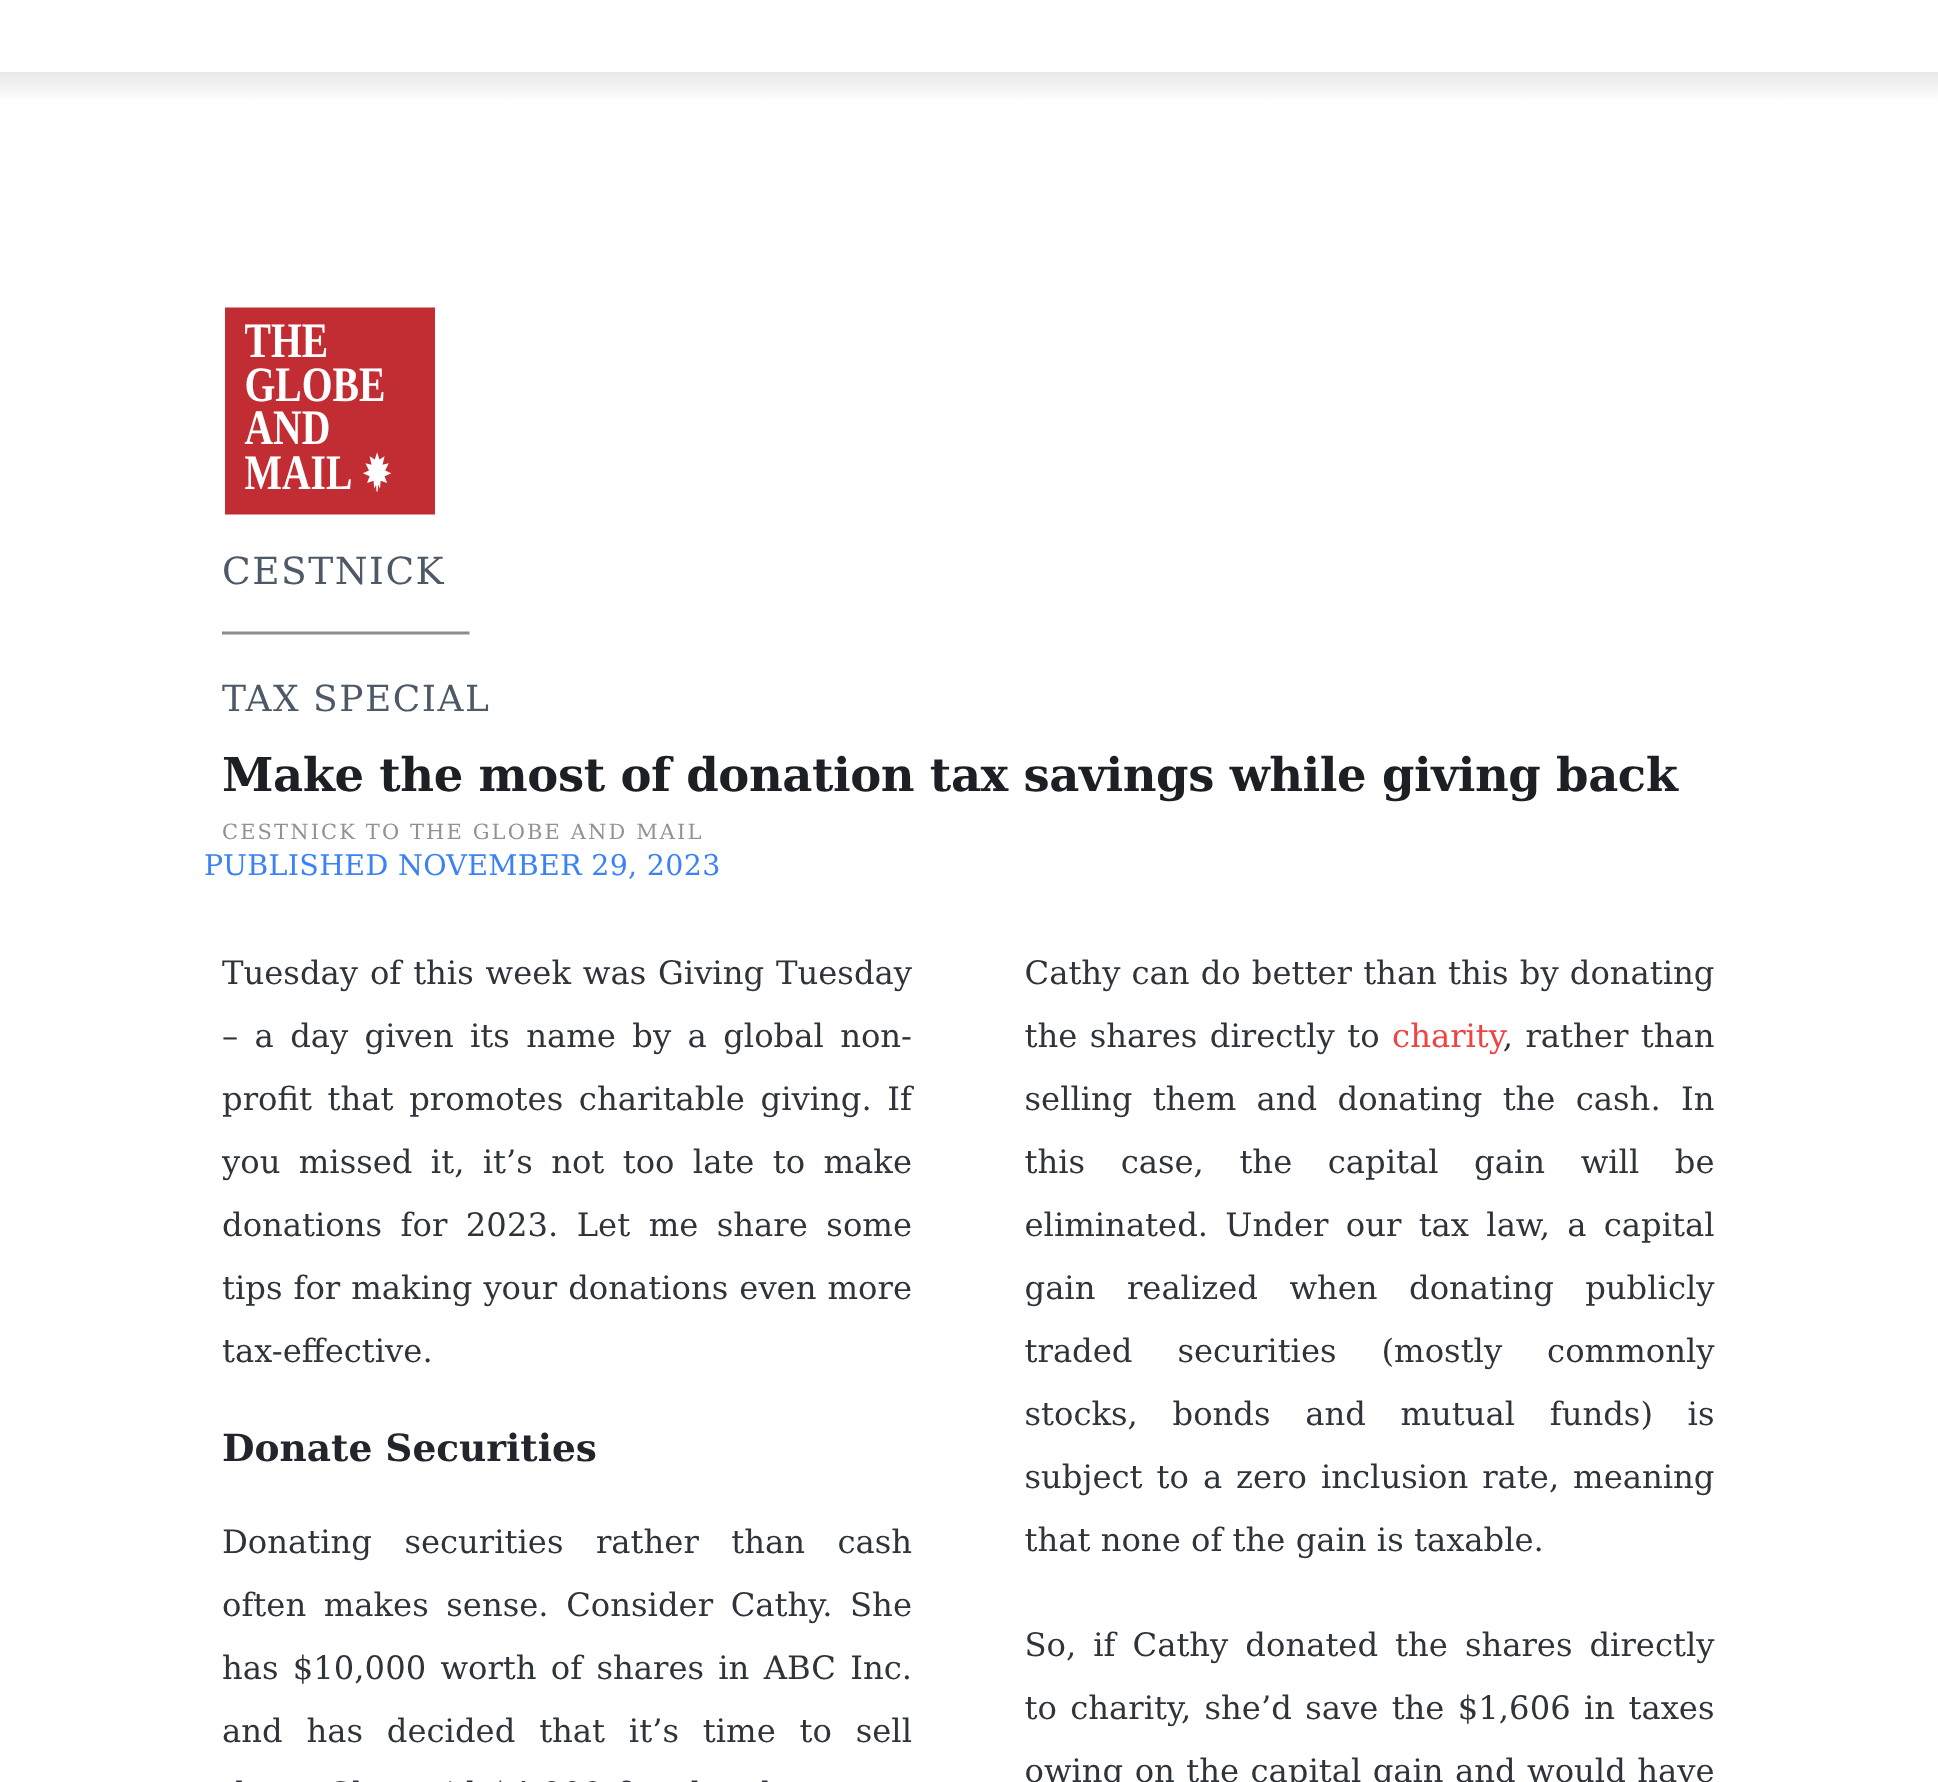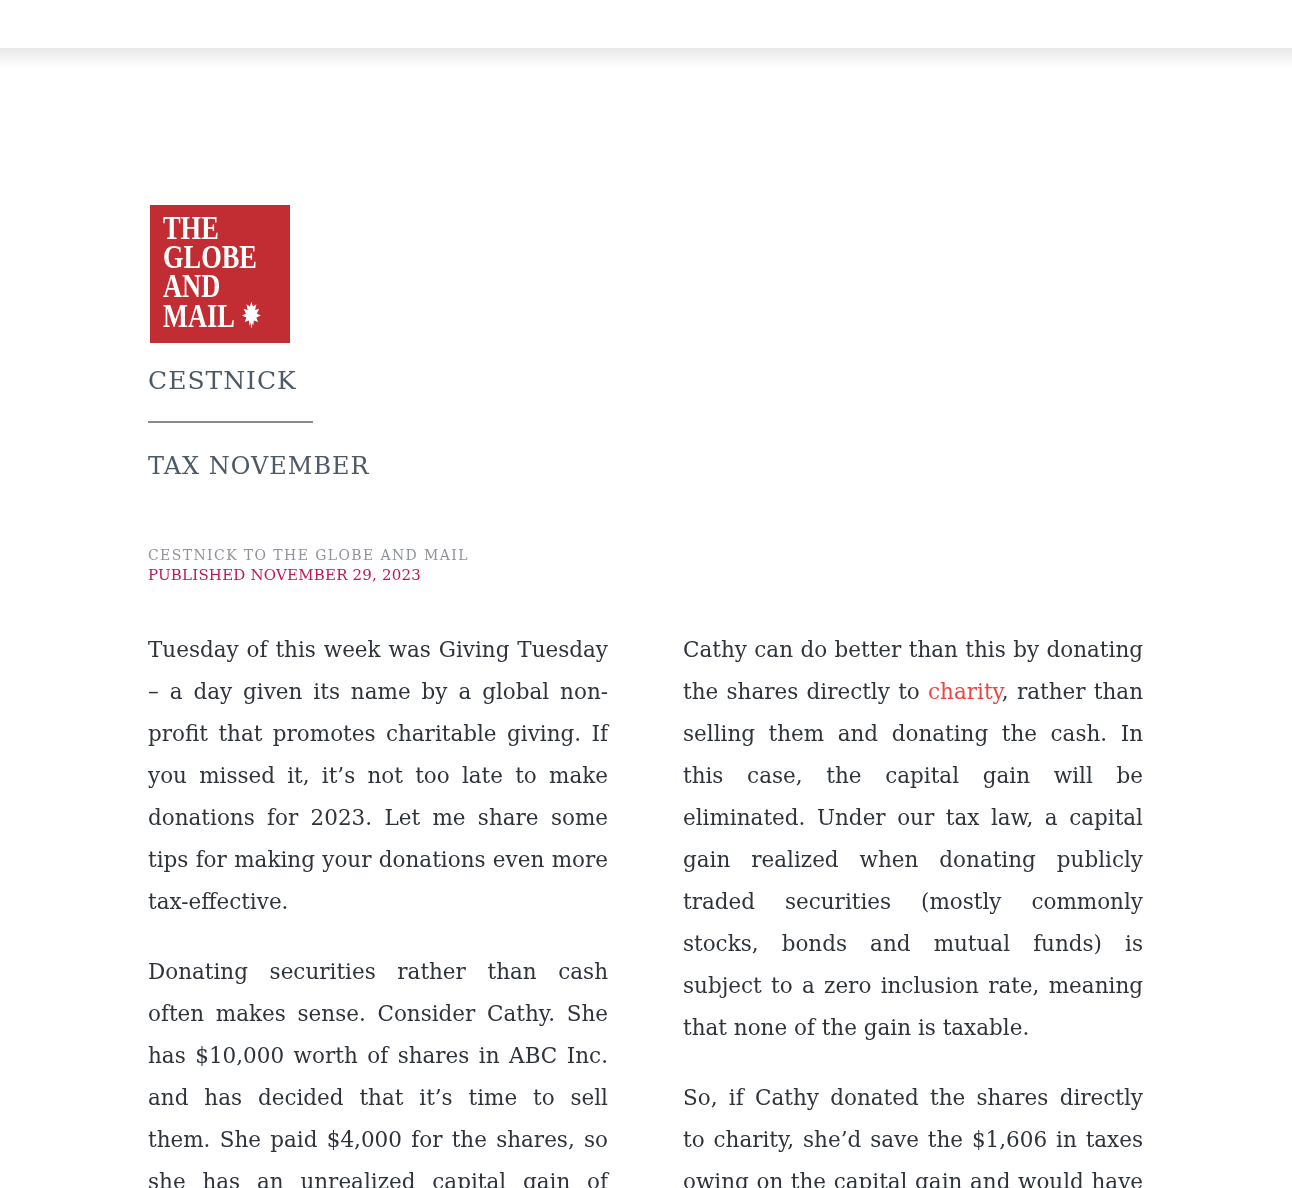--- a/index.html
+++ b/index.html
@@ -76,25 +76,25 @@
   .byline {
     position: absolute;
     left: 148px; top: 499px;
     font-family: "DejaVu Serif", serif;
     font-size: 14px;
     letter-spacing: 1.4px;
     color: #8f9399;
   }
   .pubdate {
     position: absolute;
-    left: 148px; top: 518px;
+    left: 136px; top: 518px;
     font-family: "DejaVu Serif", serif;
-    font-size: 15px;
+    font-size: 19px;
     letter-spacing: 0.2px;
-    color: #be185d;
+    color: #3b82f6;
   }
 
   
   .columns {
     position: absolute;
     left: 148px; top: 581px;
     width: 995px;
     display: flex;
     gap: 75px;
   }
@@ -159,28 +159,30 @@
         <svg class="maple-leaf" viewBox="0 0 100 100" xmlns="http://www.w3.org/2000/svg">
           <path fill="#ffffff" d="M50 2 L57 20 L73 12 L67 33 L86 29 L75 47 L94 54 L73 61 L81 78 L61 72 L59 92 L52 80 L50 98 L48 80 L41 92 L39 72 L19 78 L27 61 L6 54 L25 47 L14 29 L33 33 L27 12 L43 20 Z"></path>
           <path fill="#ffffff" d="M47 80 L53 80 L52 99 L48 99 Z"></path>
         </svg>
       </span>
     </div>
   </div>
 
   <div class="kicker kicker-author">CESTNICK</div>
   <div class="divider"></div>
-  <div class="kicker kicker-section">TAX NOVEMBER</div>
+  <div class="kicker kicker-section">TAX SPECIAL</div>
 
+  <h1 class="headline">Make the most of donation tax savings while giving back</h1>
   <div class="byline">CESTNICK TO THE GLOBE AND MAIL</div>
   <div class="pubdate">PUBLISHED NOVEMBER 29, 2023</div>
 
   <div class="columns">
     <div class="col">
       <p>Tuesday of this week was Giving Tuesday – a day given its name by a global non-profit that promotes charitable giving. If you missed it, it’s not too late to make donations for 2023. Let me share some tips for making your donations even more tax-effective.</p>
+      <h2>Donate Securities</h2>
       <p>Donating securities rather than cash often makes sense. Consider Cathy. She has $10,000 worth of shares in ABC Inc. and has decided that it’s time to sell them. She paid $4,000 for the shares, so she has an unrealized capital gain of $6,000. Cathy is also considering a donation to charity using the value of her ABC shares for the gift.</p>
       <p class="clipped-line">If Cathy were to sell her ABC shares</p>
     </div>
     <div class="col">
       <p><span>Cathy can do better than this by donating the shares directly to </span><a class="body-link">charity</a><span>, rather than selling them and donating the cash. In this case, the capital gain will be eliminated. Under our tax law, a capital gain realized when donating publicly traded securities (mostly commonly stocks, bonds and mutual funds) is subject to a zero inclusion rate, meaning that none of the gain is taxable.</span></p>
       <p>So, if Cathy donated the shares directly to charity, she’d save the $1,606 in taxes owing on the capital gain and would have net tax benefits of $5,041 instead, worth 50.41 per cent of the amount donated. The net tax benefit of donating securities rather than cash increases as the size of the capital gain on the securities grows.</p>
       <h2>Donate This Year</h2>
     </div>
   </div>
 

